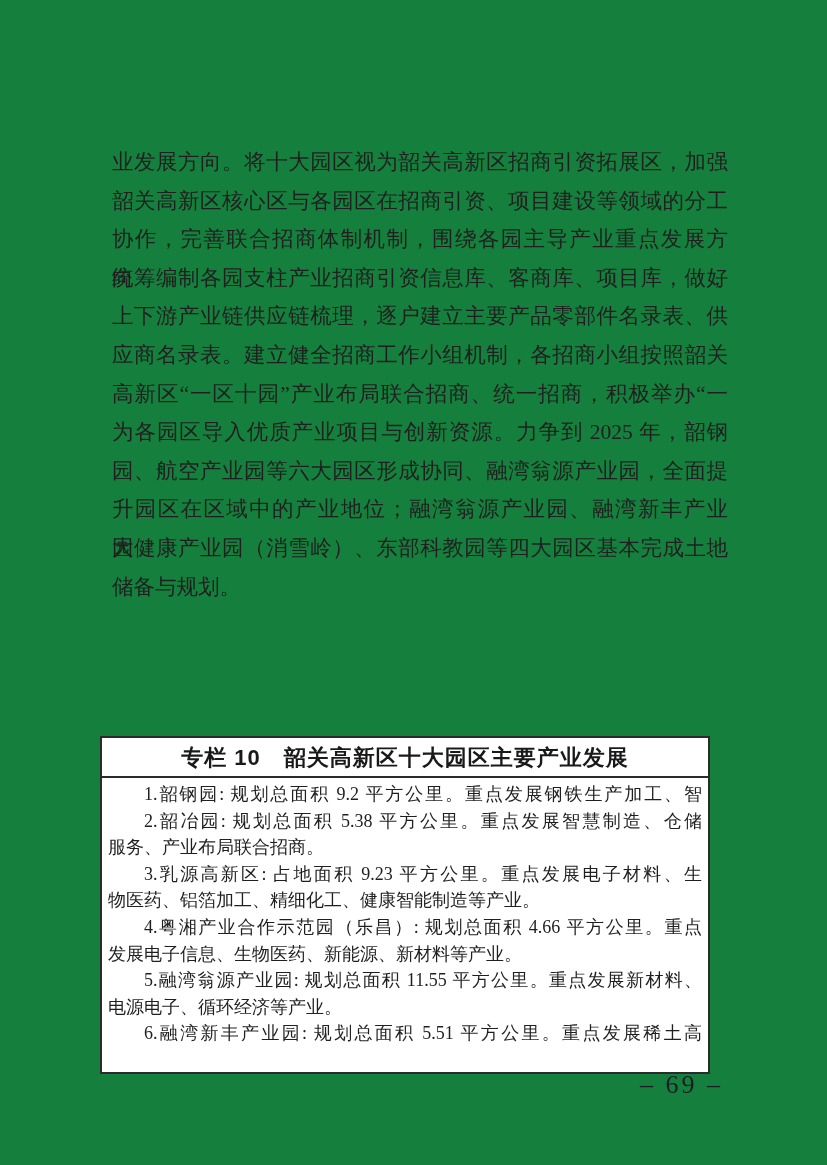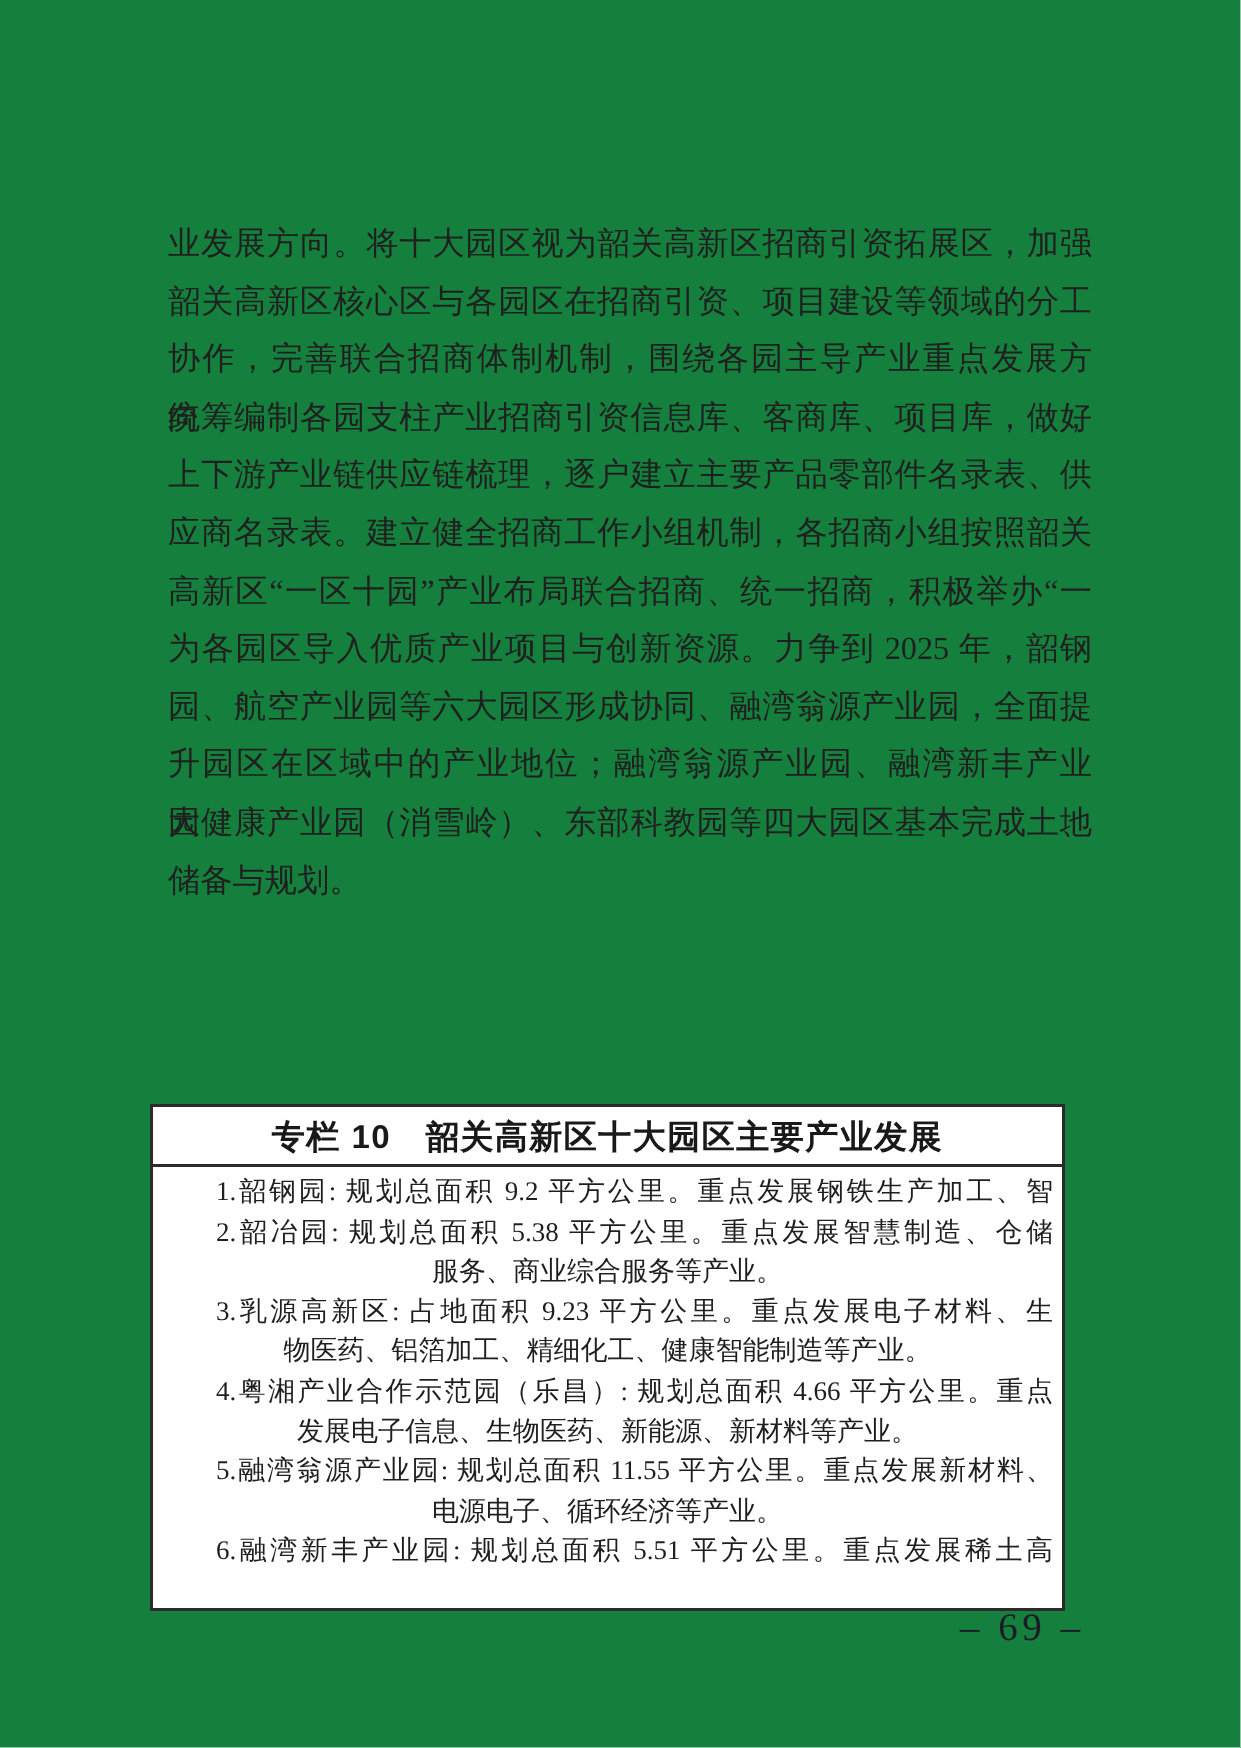--- a/index.html
+++ b/index.html
@@ -58,21 +58,21 @@
     box-sizing: border-box;
     letter-spacing: 1px;
   }
   .panel-body {
     padding: 3px 6px 0 6px;
     font-size: 18px;
   }
   .pline {
     line-height: 26.6px;
     height: 26.6px;
-    text-align: center;
+    text-align: left;
   }
   .pline.indent {
     padding-left: 2em;
   }
   
   .page-number {
     position: absolute;
     top: 1070px;
     right: 104px;
     font-size: 26px;
@@ -99,21 +99,21 @@
     <div class="bline jl">升园区在区域中的产业地位；融湾翁源产业园、融湾新丰产业园、</div>
     <div class="bline jl">大健康产业园（消雪岭）、东部科教园等四大园区基本完成土地</div>
     <div class="bline">储备与规划。</div>
   </div>
 
   <div class="panel">
     <div class="panel-title">专栏 10　韶关高新区十大园区主要产业发展</div>
     <div class="panel-body">
       <div class="pline indent jl">1.韶钢园: 规划总面积 9.2 平方公里。重点发展钢铁生产加工、智</div>
       <div class="pline indent jl">2.韶冶园: 规划总面积 5.38 平方公里。重点发展智慧制造、仓储</div>
-      <div class="pline">服务、商业综合服务等产业。</div>
+      <div class="pline">服务、产业布局联合招商。</div>
       <div class="pline indent jl">3.乳源高新区: 占地面积 9.23 平方公里。重点发展电子材料、生</div>
       <div class="pline">物医药、铝箔加工、精细化工、健康智能制造等产业。</div>
       <div class="pline indent jl">4.粤湘产业合作示范园（乐昌）: 规划总面积 4.66 平方公里。重点</div>
       <div class="pline">发展电子信息、生物医药、新能源、新材料等产业。</div>
       <div class="pline indent jl">5.融湾翁源产业园: 规划总面积 11.55 平方公里。重点发展新材料、</div>
       <div class="pline">电源电子、循环经济等产业。</div>
       <div class="pline indent jl">6.融湾新丰产业园: 规划总面积 5.51 平方公里。重点发展稀土高</div>
     </div>
   </div>
 

